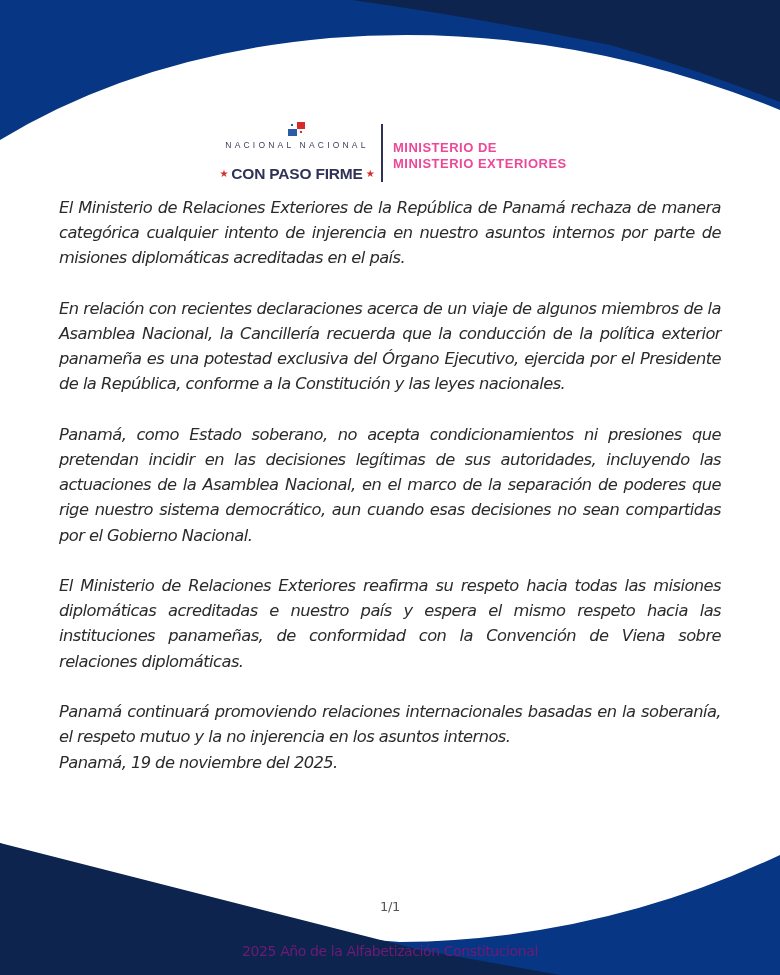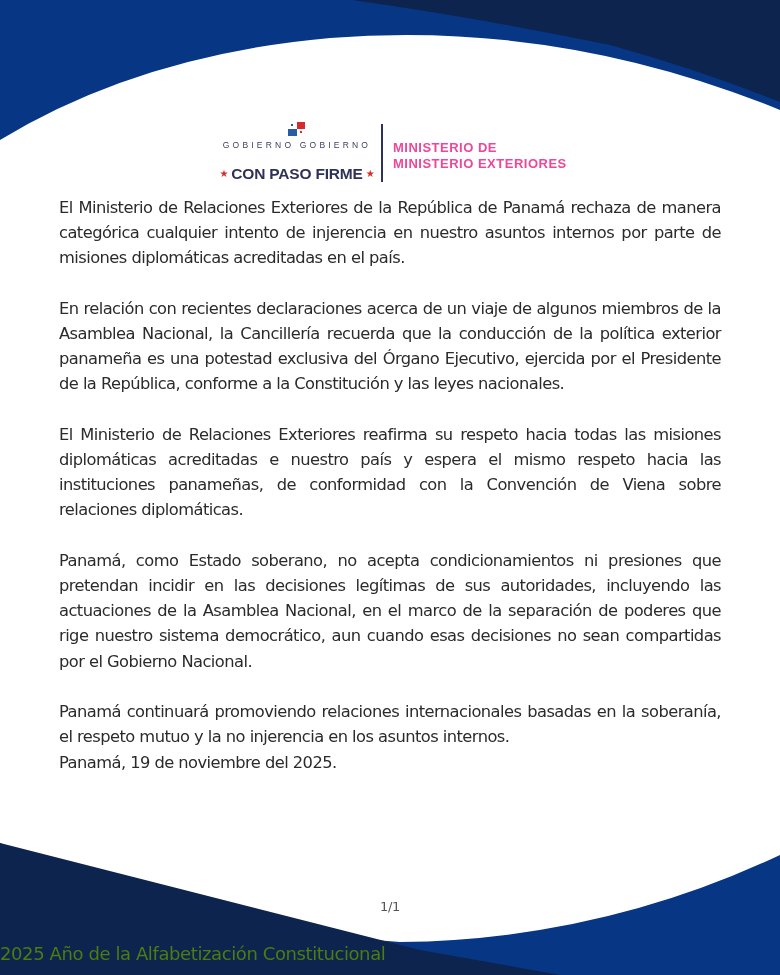--- a/index.html
+++ b/index.html
@@ -36,31 +36,32 @@
     }
     .ministry {
       position: absolute; left: 193px; top: 22px; font-size: 13px; font-weight: 700;
       color: #ec4899; line-height: 16px; letter-spacing: 0.5px; white-space: nowrap;
     }
     .body-text {
       position: absolute; left: 59px; top: 195px; width: 662px;
       font-family: "DejaVu Sans", "Liberation Sans", sans-serif;
       font-size: 16.3px; line-height: 25.2px; color: #2b2b2b;
       letter-spacing: -0.55px;
+      font-style: italic;
     }
     .body-text p { margin: 0 0 25.2px 0; text-align: justify; }
     .body-text p.last-para { margin-bottom: 1px; }
     .date-line { text-align: right; margin: 0; }
     .page-num {
       position: absolute; left: 0; width: 780px; top: 899px; text-align: center;
       font-family: "DejaVu Sans", sans-serif; font-size: 13px; color: #555; letter-spacing: -0.3px;
     }
     .footer-motto {
-      position: absolute; left: 0; width: 780px; top: 943px; text-align: left;
-      font-family: "DejaVu Sans", sans-serif; font-size: 18px; color: #4d7c0f; letter-spacing: -0.4px;
+      position: absolute; left: 0; width: 780px; top: 943px; text-align: center;
+      font-family: "DejaVu Sans", sans-serif; font-size: 14px; color: #701a75; letter-spacing: -0.4px;
     }
   </style>
 </head>
 <body>
 
 <svg class="bg" viewBox="0 0 780 975" xmlns="http://www.w3.org/2000/svg">
 
   <path d="M0,0 L780,0 L780,110 Q560,20 330,38 Q140,55 0,140 Z" fill="#073684"></path>
 
   <path d="M352,0 L780,0 L780,102 Q700,70 610,45 Q480,18 352,0 Z" fill="#0d244f"></path>
@@ -71,33 +72,33 @@
 </svg>
 
 <div class="header-logo">
   <div class="gov-block">
     <div class="flag">
       <div class="q1"></div>
         <div class="q2"></div>
         <div class="s1"></div>
         <div class="s2"></div>
     </div>
-    <div class="gov-top">GOBIERNO GOBIERNO</div>
+    <div class="gov-top">NACIONAL NACIONAL</div>
     <div class="gov-bottom"><span class="star">★</span><span>CON PASO FIRME</span><span class="star">★</span></div>
   </div>
   <div class="divider"></div>
   <div class="ministry">
     <div>MINISTERIO DE</div>
     <div>MINISTERIO EXTERIORES</div>
   </div>
 </div>
 
 <div class="body-text">
   <p>El Ministerio de Relaciones Exteriores de la República de Panamá rechaza de manera categórica cualquier intento de injerencia en nuestro asuntos internos por parte de misiones diplomáticas acreditadas en el país.</p>
   <p>En relación con recientes declaraciones acerca de un viaje de algunos miembros de la Asamblea Nacional, la Cancillería recuerda que la conducción de la política exterior panameña es una potestad exclusiva del Órgano Ejecutivo, ejercida por el Presidente de la República, conforme a la Constitución y las leyes nacionales.</p>
+  <p>Panamá, como Estado soberano, no acepta condicionamientos ni presiones que pretendan incidir en las decisiones legítimas de sus autoridades, incluyendo las actuaciones de la Asamblea Nacional, en el marco de la separación de poderes que rige nuestro sistema democrático, aun cuando esas decisiones no sean compartidas por el Gobierno Nacional.</p>
   <p>El Ministerio de Relaciones Exteriores reafirma su respeto hacia todas las misiones diplomáticas acreditadas e nuestro país y espera el mismo respeto hacia las instituciones panameñas, de conformidad con la Convención de Viena sobre relaciones diplomáticas.</p>
-  <p>Panamá, como Estado soberano, no acepta condicionamientos ni presiones que pretendan incidir en las decisiones legítimas de sus autoridades, incluyendo las actuaciones de la Asamblea Nacional, en el marco de la separación de poderes que rige nuestro sistema democrático, aun cuando esas decisiones no sean compartidas por el Gobierno Nacional.</p>
   <p class="last-para">Panamá continuará promoviendo relaciones internacionales basadas en la soberanía, el respeto mutuo y la no injerencia en los asuntos internos.</p>
   <p class="date-line">Panamá, 19 de noviembre del 2025.</p>
 </div>
 
 <div class="page-num">1/1</div>
 <div class="footer-motto">2025 Año de la Alfabetización Constitucional</div>
 
 </body></html>

